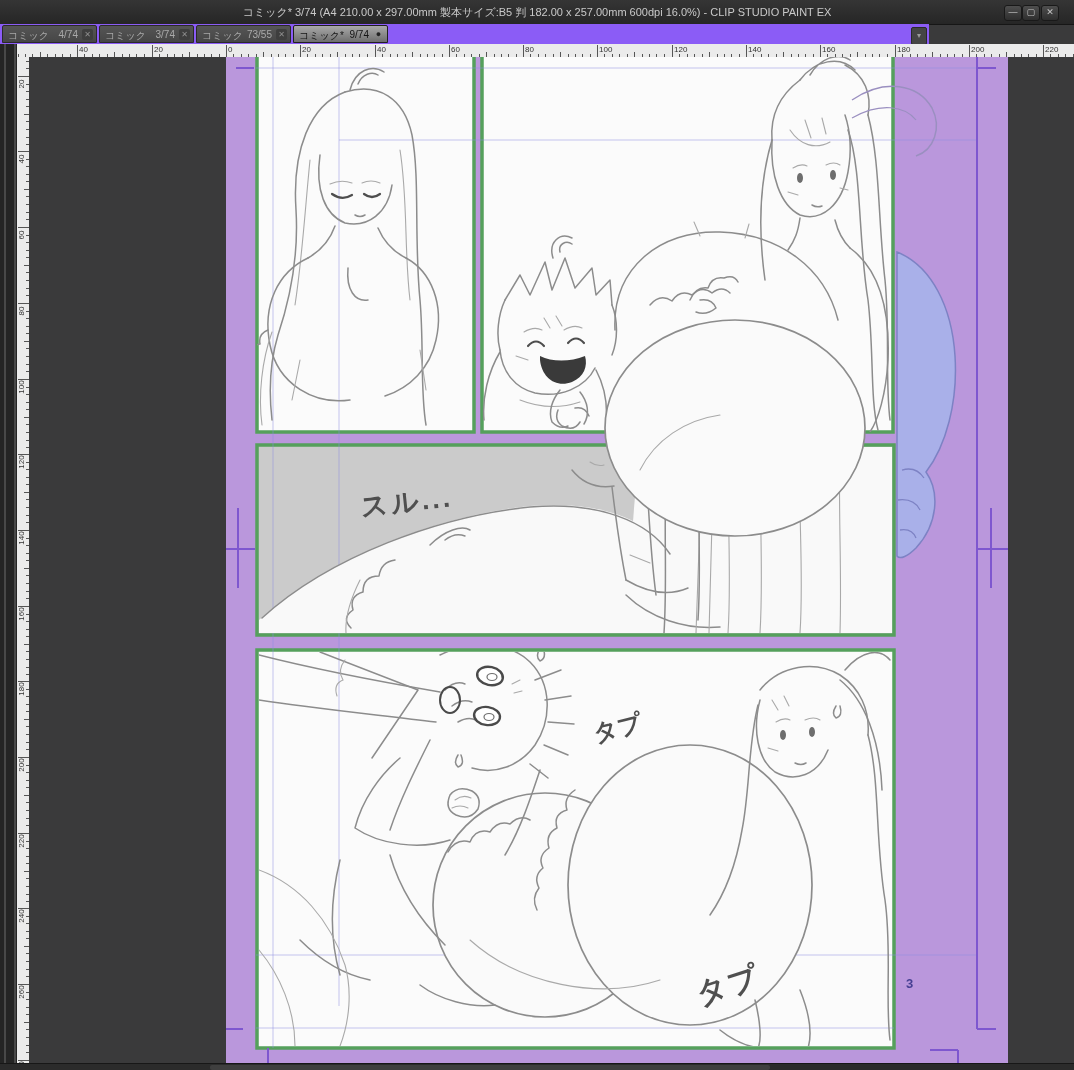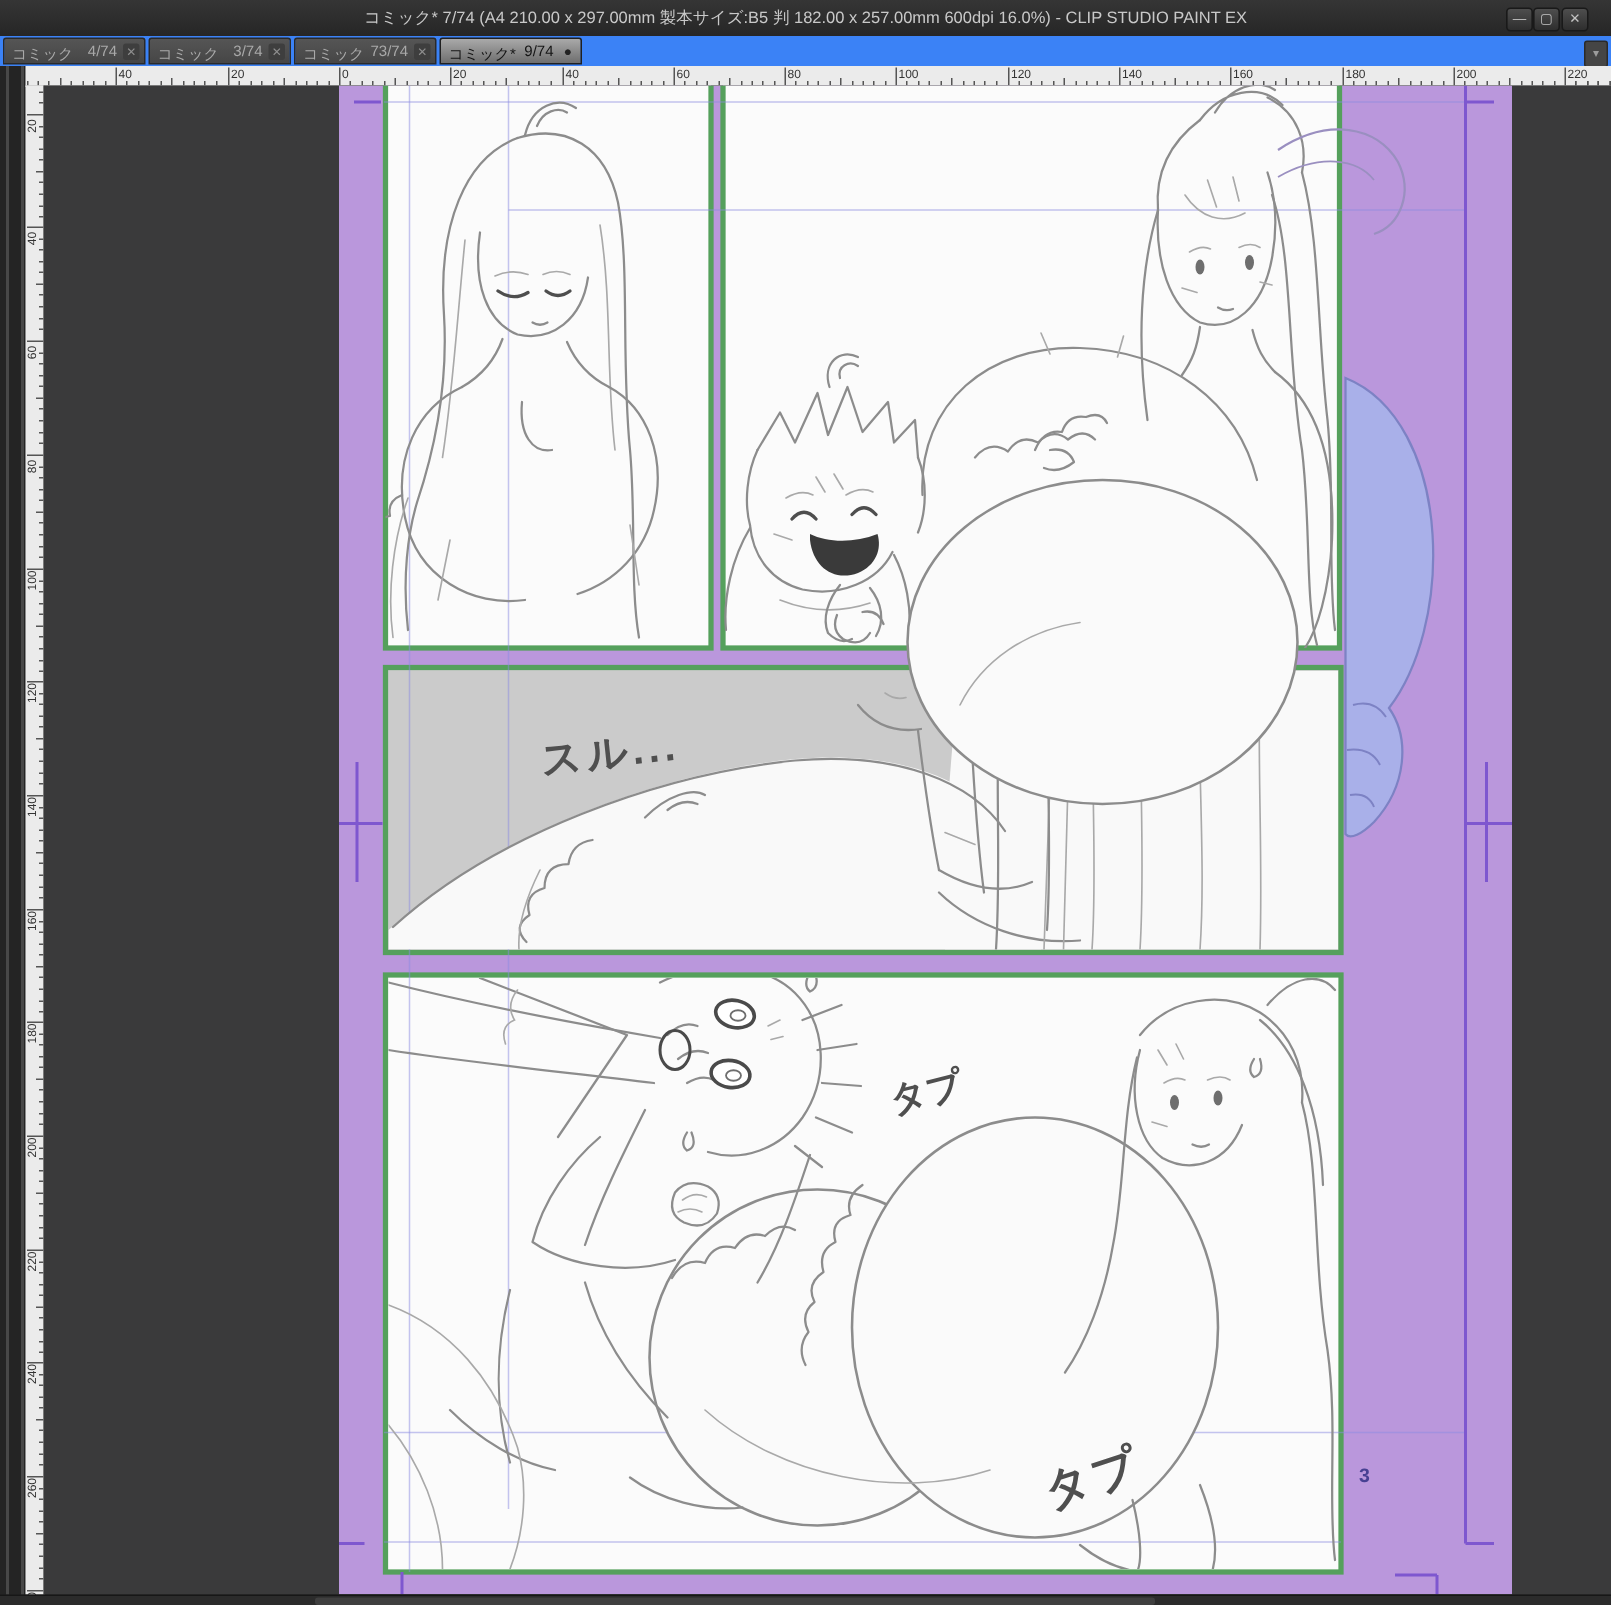--- a/index.html
+++ b/index.html
@@ -8,21 +8,21 @@
   
   #titlebar{position:absolute;left:0;top:0;width:1074px;height:24px;
     background:linear-gradient(#353535,#262626);border-bottom:1px solid #161616;}
   #title-text{position:absolute;left:0;right:0;top:0;height:24px;line-height:24px;
     text-align:center;font-size:11px;color:#c9c9c9;white-space:nowrap;}
   .winbtn{position:absolute;top:5px;width:16px;height:14px;border-radius:3px;
     background:linear-gradient(#4e4e4e,#2e2e2e);border:1px solid #191919;
     color:#c4c4c4;font-size:9px;line-height:13px;text-align:center;cursor:default;}
   #btn-min{right:52px}#btn-restore{right:34px}#btn-close{right:15px}
   
-  #tabbar{position:absolute;left:0;top:24px;width:1074px;height:20px;background:#3b82f6;}
+  #tabbar{position:absolute;left:0;top:24px;width:929px;height:20px;background:#8b5cf6;}
   .tab{position:absolute;top:1px;height:18px;width:95px;border-radius:2px 2px 0 0;
     background:linear-gradient(#555,#464646);border:1px solid #2a2a2a;box-sizing:border-box;
     font-size:10px;color:#a9a9a9;}
   .tab .t-title{position:absolute;left:5px;top:3px;}
   .tab .t-page{position:absolute;right:18px;top:3px;}
   .tab .t-close{position:absolute;right:3px;top:3px;width:11px;height:11px;font-size:8px;
     line-height:11px;text-align:center;color:#8f8f8f;background:#3e3e3e;border-radius:2px;}
   .tab.active{background:linear-gradient(#a9a9a9,#6e6e6e);color:#141414;border-color:#202020;}
   .tab.active .t-close{background:transparent;color:#222;font-size:9px;}
   #tab-0{left:2px}#tab-1{left:99px}#tab-2{left:196px}#tab-3{left:293px}
@@ -52,40 +52,40 @@
   .guide-pale{stroke:rgba(140,140,225,.5);stroke-width:1;}
   .guide-dark{stroke:#7e57cf;stroke-width:2;fill:none;}
   .sfx{fill:#4f4f4f;font-family:"Liberation Sans",sans-serif;font-weight:bold;}
 </style>
 </head>
 <body>
 
 <div id="app">
 
   <div id="titlebar">
-    <div id="title-text">コミック* 7/74 (A4 210.00 x 297.00mm 製本サイズ:B5 判 182.00 x 257.00mm 600dpi 16.0%)  - CLIP STUDIO PAINT EX</div>
+    <div id="title-text">コミック* 3/74 (A4 210.00 x 297.00mm 製本サイズ:B5 判 182.00 x 257.00mm 600dpi 16.0%)  - CLIP STUDIO PAINT EX</div>
     <div class="winbtn" id="btn-min">—</div>
     <div class="winbtn" id="btn-restore">▢</div>
     <div class="winbtn" id="btn-close">✕</div>
   </div>
 
   <div id="tabbar">
     <div class="tab" id="tab-0">
       <span class="t-title">コミック</span>
       <span class="t-page">4/74</span>
       <span class="t-close">✕</span>
     </div>
     <div class="tab" id="tab-1">
       <span class="t-title">コミック</span>
       <span class="t-page">3/74</span>
       <span class="t-close">✕</span>
     </div>
     <div class="tab" id="tab-2">
       <span class="t-title">コミック</span>
-      <span class="t-page">73/74</span>
+      <span class="t-page">73/55</span>
       <span class="t-close">✕</span>
     </div>
     <div class="tab active" id="tab-3">
       <span class="t-title">コミック*</span>
       <span class="t-page">9/74</span>
       <span class="t-close">●</span>
     </div>
     <div id="tab-overflow">▾</div>
   </div>
 

